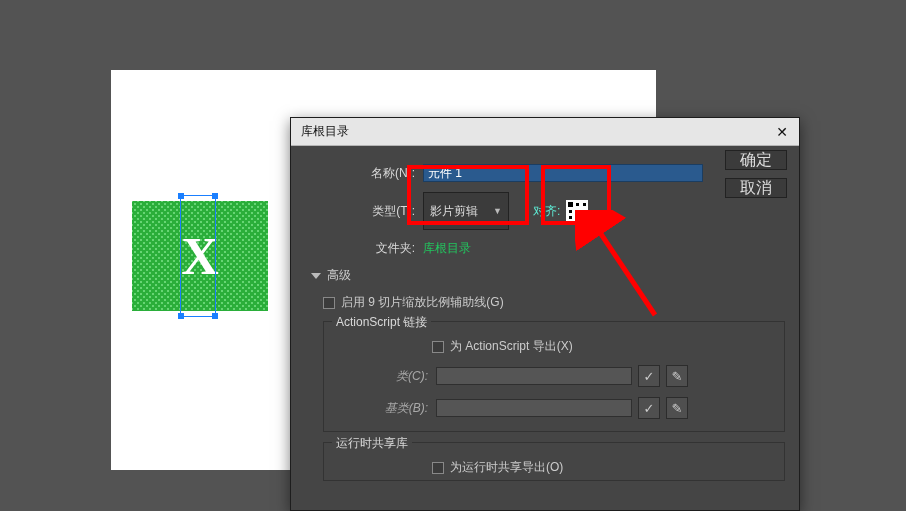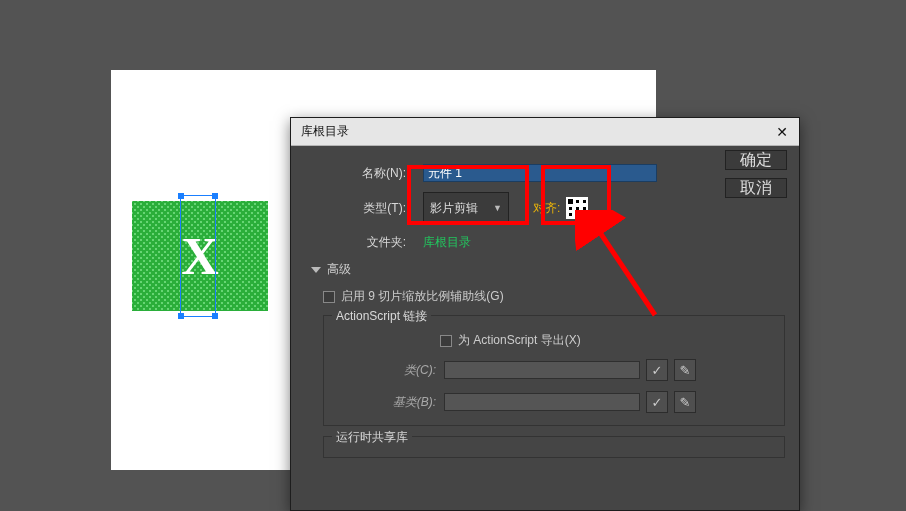--- a/index.html
+++ b/index.html
@@ -95,53 +95,53 @@
   }
 
   .row {
     display: flex;
     align-items: center;
     margin-bottom: 10px;
   }
   .lbl-right {
     width: 118px;
     text-align: right;
-    padding-right: 17px;
+    padding-right: 8px;
     color: #d9d9d9;
   }
   .input {
     height: 18px;
     background: #2a5a8e;
     border: 1px solid #1b3d61;
     color: #ffffff;
     padding: 0 4px;
     font-size: 12px;
   }
   .input.name {
-    width: 234px;
+    width: 280px;
   }
   .select {
-    height: 32px;
+    height: 38px;
     width: 86px;
     background: #3b3b3b;
     border: 1px solid #222;
     color: #ddd;
     display: flex;
     align-items: center;
     justify-content: space-between;
     padding: 0 6px;
     cursor: pointer;
   }
   .select .arrow {
     font-size: 9px;
     color: #bbb;
   }
   .align-lbl {
     margin-left: 24px;
-    color: #eab308;
+    color: #5eead4;
   }
   .reg-grid {
     width: 22px; height: 22px;
     background: #ffffff;
     margin-left: 6px;
     position: relative;
     display: grid;
     grid-template-columns: repeat(3,1fr);
     grid-template-rows: repeat(3,1fr);
     padding: 2px;
@@ -184,21 +184,21 @@
     width: 12px; height: 12px;
     border: 1px solid #888;
     background: #3b3b3b;
     cursor: pointer;
   }
 
   .fieldset {
     border: 1px solid #333;
     margin: 6px 0 10px 18px;
     position: relative;
-    padding: 16px 12px 12px 16px;
+    padding: 16px 12px 12px 8px;
   }
   .legend {
     position: absolute;
     top: -8px; left: 8px;
     background: #454545;
     padding: 0 4px;
     color: #d9d9d9;
   }
 
   .sub-row {
@@ -348,20 +348,24 @@
           <span>✓</span>
         </div>
         <div class="icon-btn">
           <span>✎</span>
         </div>
       </div>
     </div>
 
     <div class="fieldset" style="padding-bottom:4px">
       <div class="legend">运行时共享库</div>
+      <div class="sub-row" style="margin-bottom:0">
+        <span class="chk sm"></span>
+        <span style="margin-left:6px">为运行时共享导出(O)</span>
+      </div>
     </div>
 
   </div>
 </div>
 
 <div class="annot" style="left:407px; top:165px; width:122px; height:60px;"></div>
 <div class="annot" style="left:541px; top:165px; width:70px; height:60px;"></div>
 
 <svg class="arrow-svg" style="left:575px; top:210px;" width="100" height="120">
   <defs>

